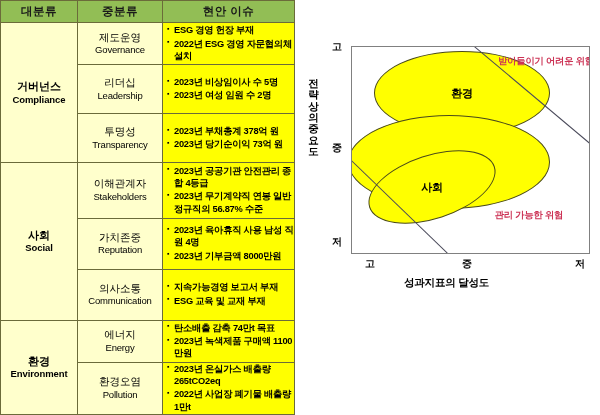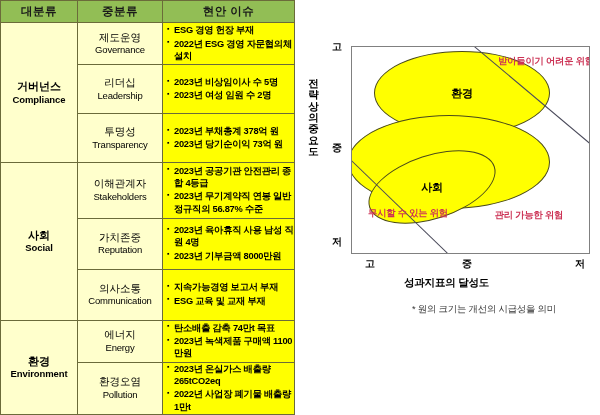--- a/index.html
+++ b/index.html
@@ -313,25 +313,23 @@
         <span>거버넌스</span>
       </div>
       <div class="ellipse" id="ell-soc">
         <span>사회</span>
       </div>
 
       <div class="diag" id="diag-top"></div>
       <div class="diag" id="diag-bot"></div>
 
       <div class="risk-note" id="note-unacceptable">받아들이기 어려운 위험</div>
-      <div class="risk-note" id="note-ignorable">무시할 수 있는 위험</div>
       <div class="risk-note" id="note-manageable">관리 가능한 위험</div>
     </div>
 
     <div class="xtick" id="xt-hi">고</div>
     <div class="xtick" id="xt-mid">중</div>
     <div class="xtick" id="xt-lo">저</div>
 
     <div class="xlabel">성과지표의 달성도</div>
-    <div class="footnote">* 원의 크기는 개선의 시급성을 의미</div>
   </div>
 
 </div>
 
 </body></html>

